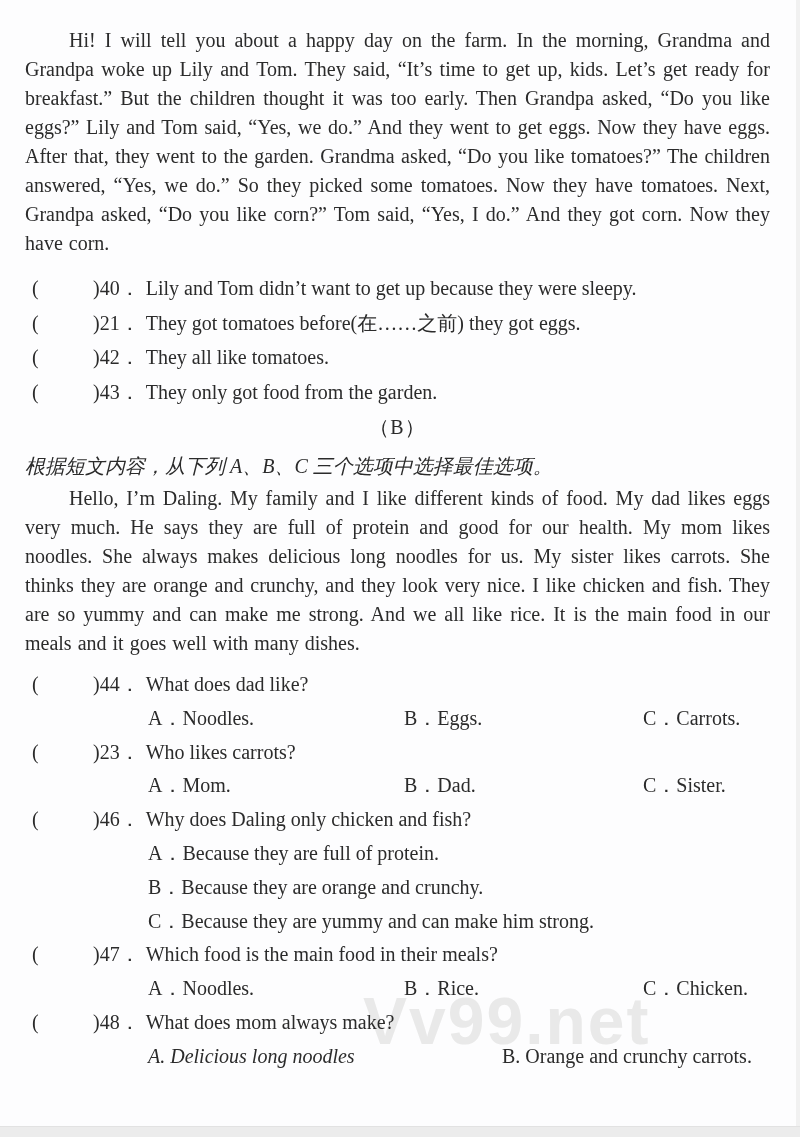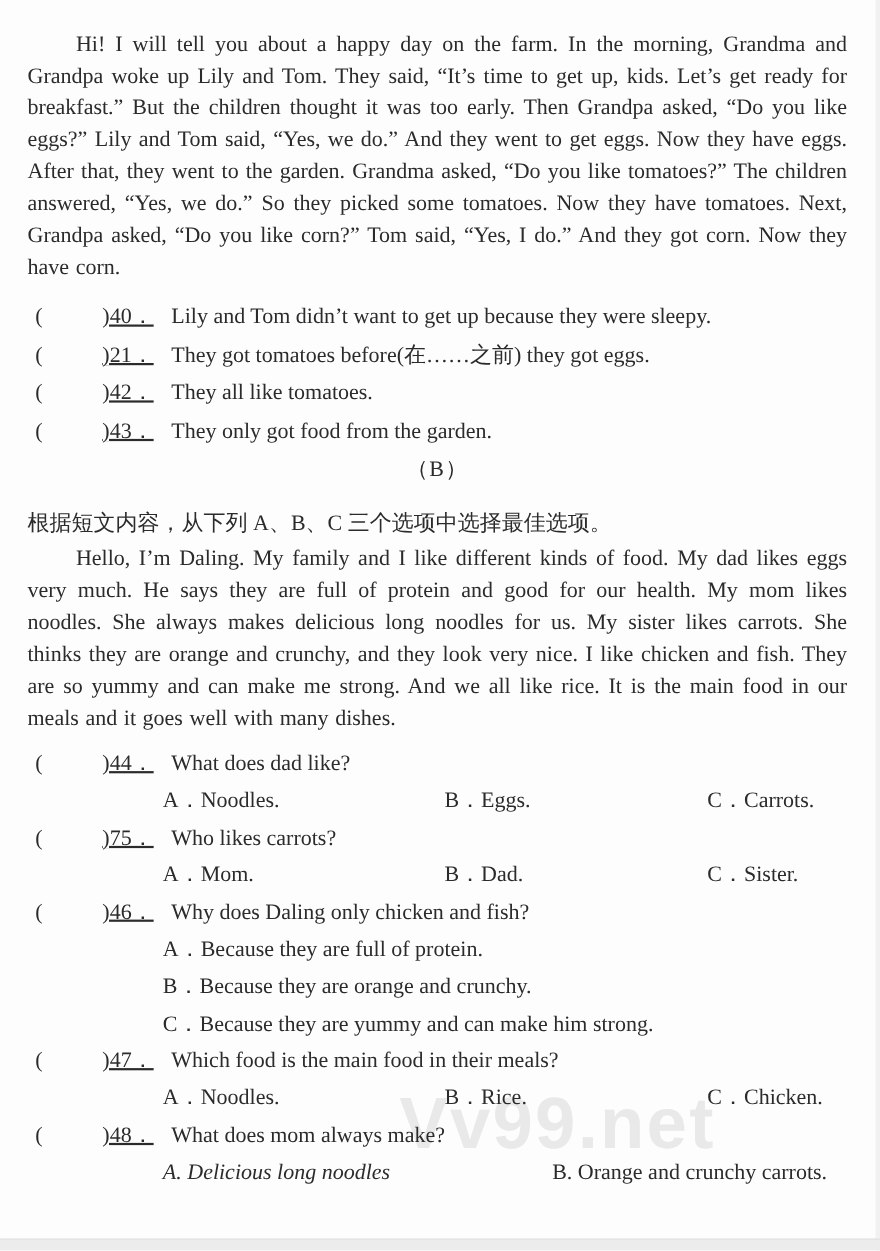--- a/index.html
+++ b/index.html
@@ -16,23 +16,23 @@
   .passage{
     margin:0;
     text-align:justify;
     text-indent:44px;
     line-height:29px;
     word-spacing:1px;
   }
   .tf-list{margin-top:13px;}
   .tf-row{display:flex;line-height:34.5px;margin-left:7px;}
   .paren{width:61px;flex:none;}
-  .qnum{margin-right:16px;white-space:nowrap;text-decoration:underline;}
+  .qnum{margin-right:6px;white-space:nowrap;}
   .heading-b{text-align:center;line-height:30px;margin-top:3px;letter-spacing:1px;}
-  .instruction{line-height:34px;margin-top:17px;}
+  .instruction{line-height:34px;margin-top:7px;font-style:italic;}
   .passage-b{margin-top:1px;}
   .mc-list{margin-top:10px;}
   .mc-line{display:flex;line-height:33.8px;margin-left:7px;}
   .opt-row{display:flex;padding-left:123px;line-height:33.8px;gap:19px;}
   .opt-col-a3{width:237px;flex:none;}
   .opt-col-b3{width:220px;flex:none;}
   .opt-col-c3{flex:1;font-family:Liberation Serif, serif;}
   .opt-col-a2{width:335px;flex:none;font-style:italic;}
   .opt-col-b2{flex:1;}
   .opt-stack{padding-left:123px;line-height:33.8px;}
@@ -104,21 +104,21 @@
         <span><span class="qnum">)44．</span><span>What does dad like?</span></span>
       </div>
       <div class="opt-row">
         <span class="opt-col-a3">A．Noodles.</span>
         <span class="opt-col-b3">B．Eggs.</span>
         <span class="opt-col-c3">C．Carrots.</span>
       </div>
 
       <div class="mc-line">
         <span class="paren">(</span>
-        <span><span class="qnum">)75．</span><span>Who likes carrots?</span></span>
+        <span><span class="qnum">)23．</span><span>Who likes carrots?</span></span>
       </div>
       <div class="opt-row">
         <span class="opt-col-a3">A．Mom.</span>
         <span class="opt-col-b3">B．Dad.</span>
         <span class="opt-col-c3">C．Sister.</span>
       </div>
 
       <div class="mc-line">
         <span class="paren">(</span>
         <span><span class="qnum">)46．</span><span>Why does Daling only chicken and fish?</span></span>

